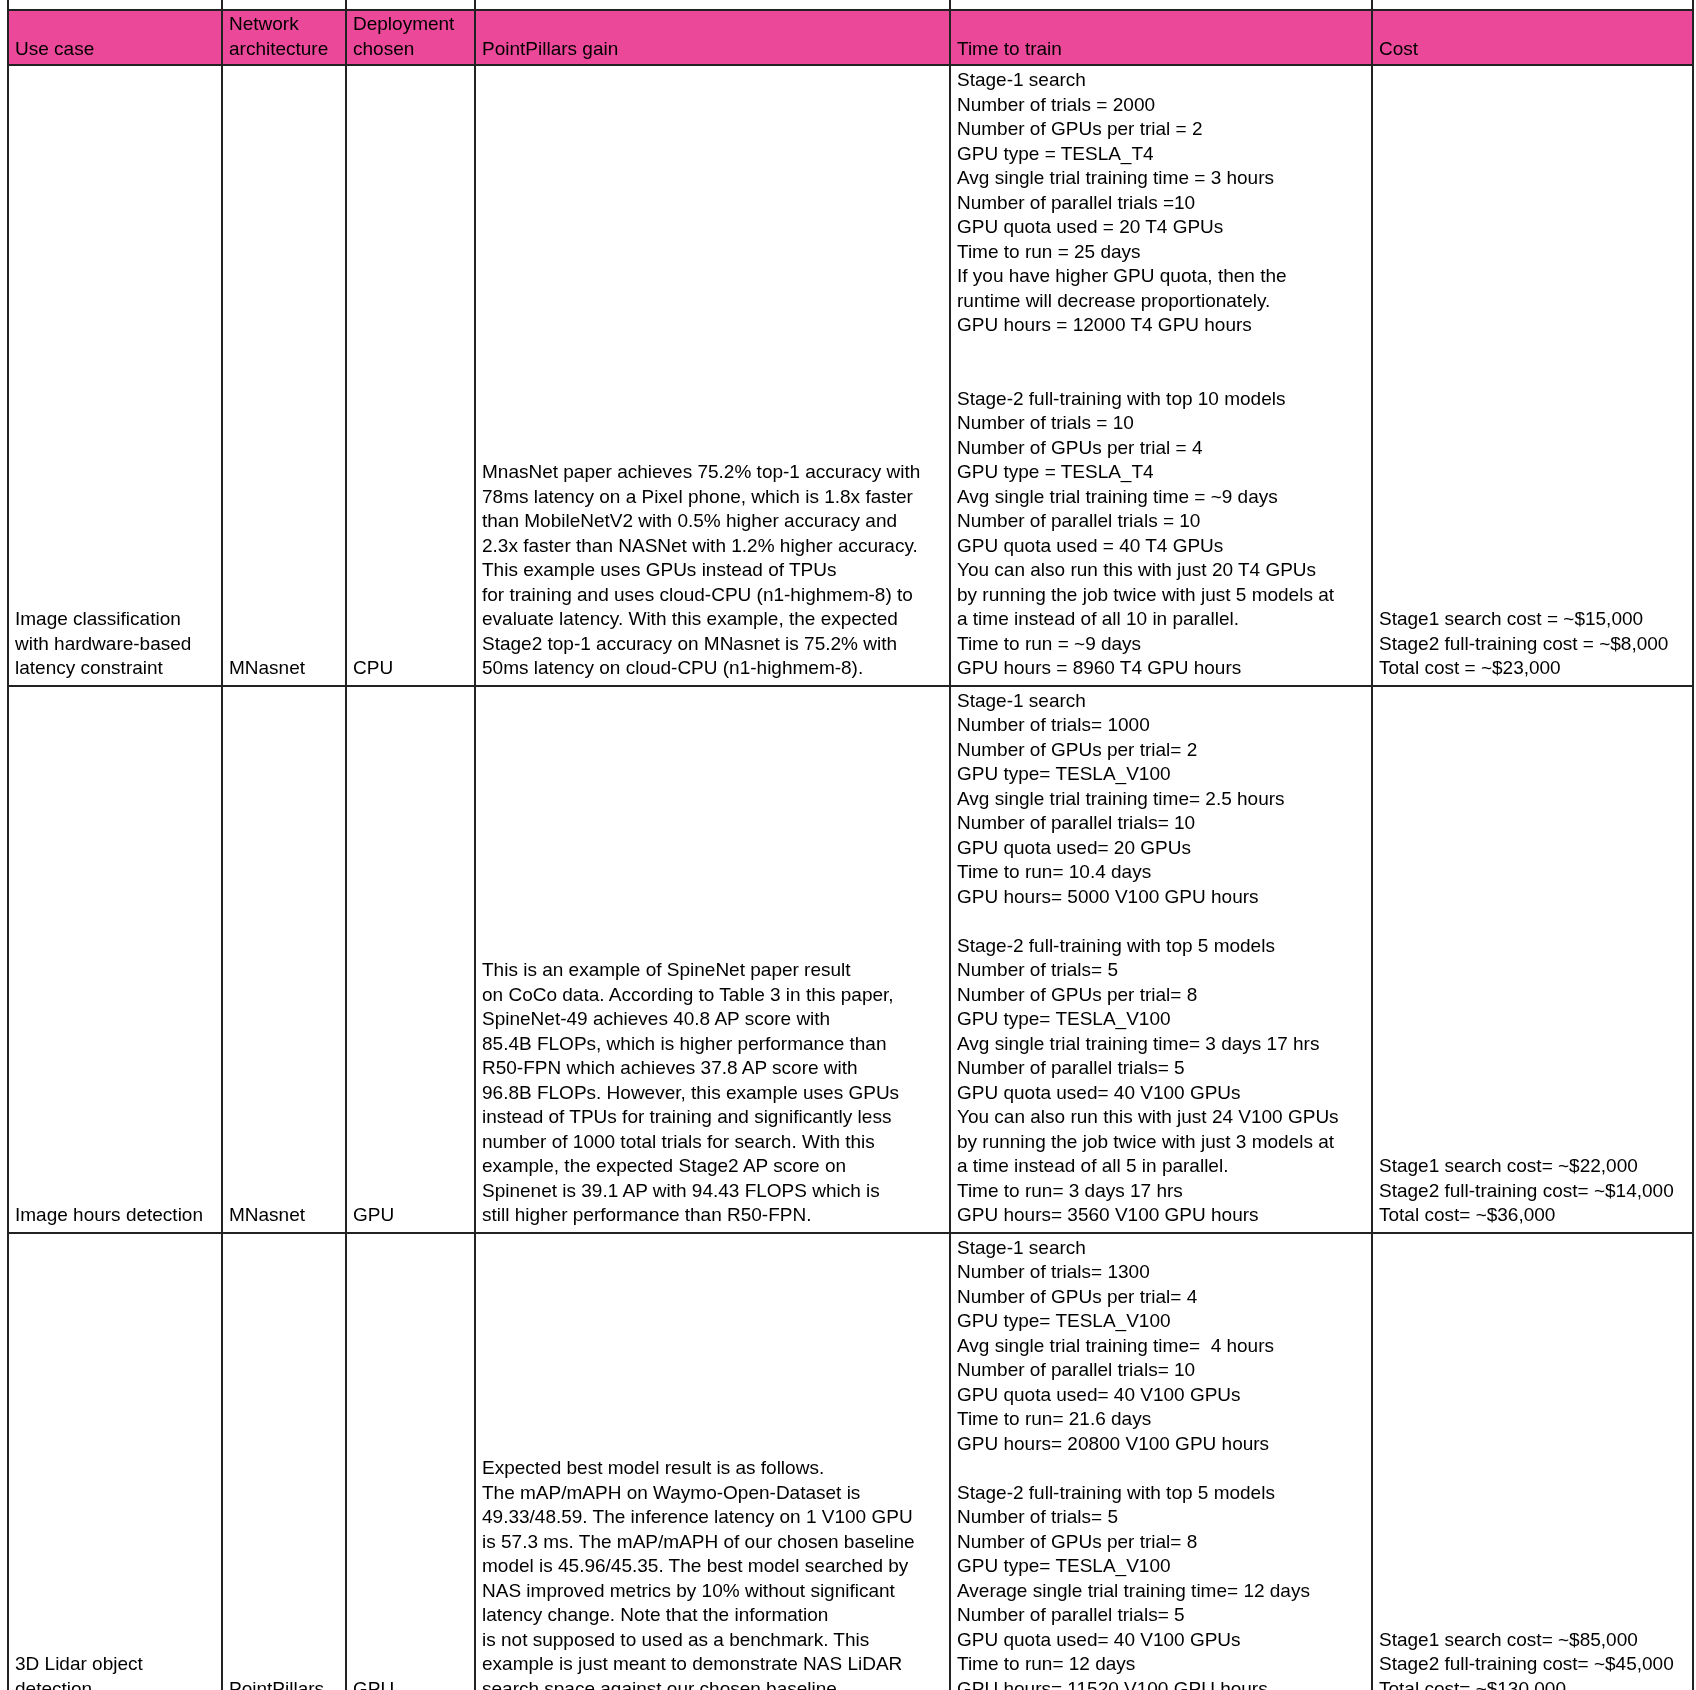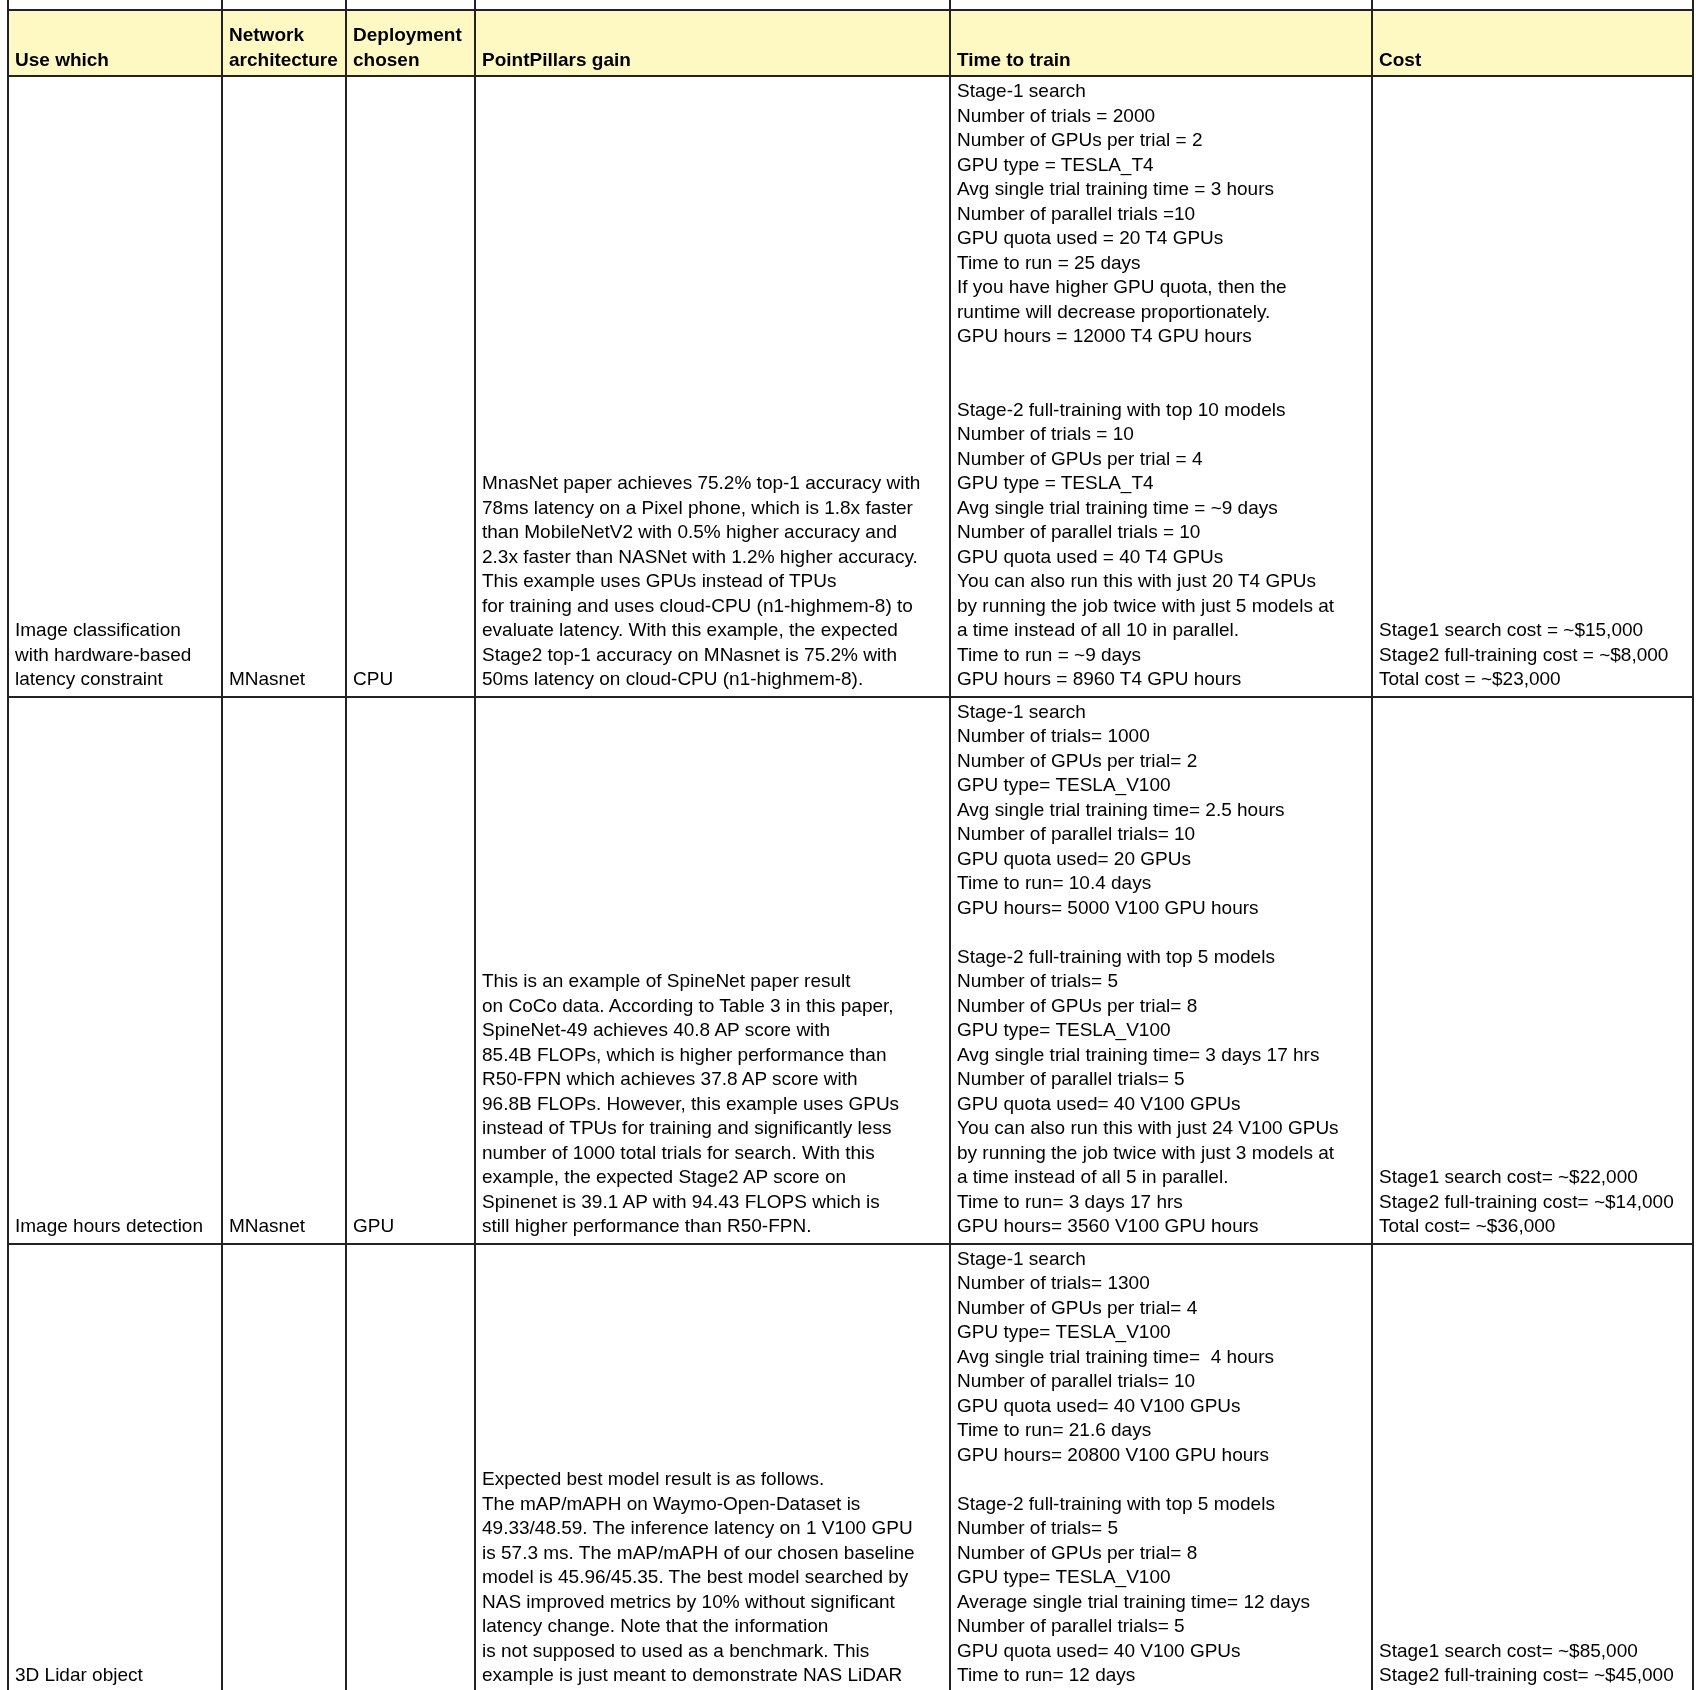--- a/index.html
+++ b/index.html
@@ -25,23 +25,23 @@
     border: 2px solid #222222;
     vertical-align: bottom;
     text-align: left;
     color: #000000;
     font-size: 19px;
     line-height: 24.5px;
     padding: 2px 3px 4px 6px;
     overflow: hidden;
   }
   table.grid th {
-    background: #fef9c3;
-    font-weight: bold;
-    padding-top: 12px;
+    background: #ec4899;
+    font-weight: normal;
+    padding-top: 1px;
     padding-bottom: 3px;
   }
   .pre {
     white-space: pre;
   }
   tr.spacer td {
     border-top: 0;
     border-bottom: 0;
     height: 9px;
     padding: 0;
@@ -66,21 +66,21 @@
         <tr class="spacer">
       <td></td>
       <td></td>
       <td></td>
       <td></td>
       <td></td>
       <td></td>
     </tr>
 
     <tr>
-      <th class="pre">Use which</th>
+      <th class="pre">Use case</th>
       <th class="pre">Network
 architecture</th>
       <th class="pre">Deployment
 chosen</th>
       <th class="pre">PointPillars gain</th>
       <th class="pre">Time to train</th>
       <th class="pre">Cost</th>
     </tr>
 
     <tr>

